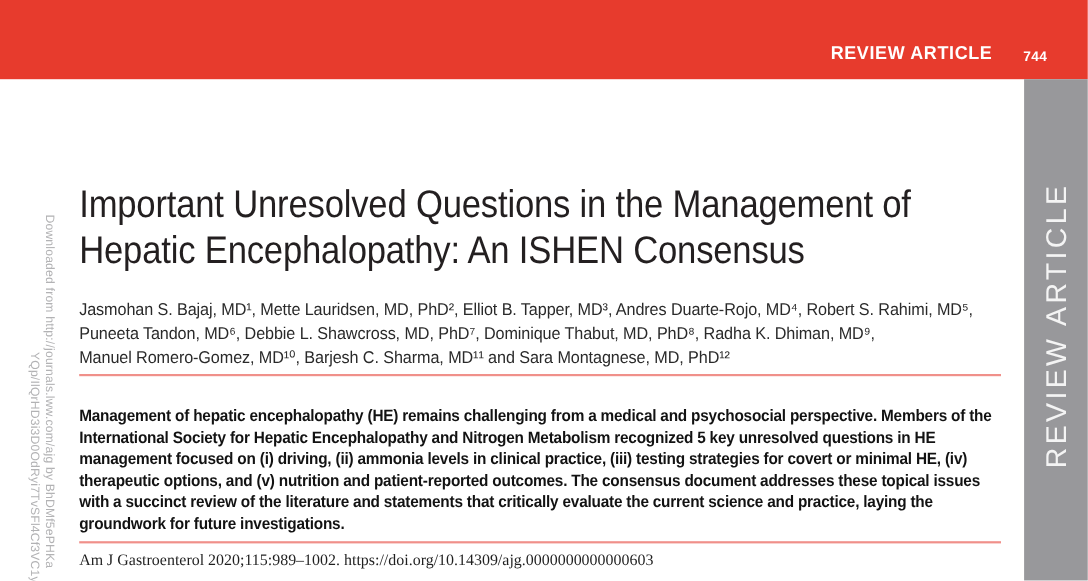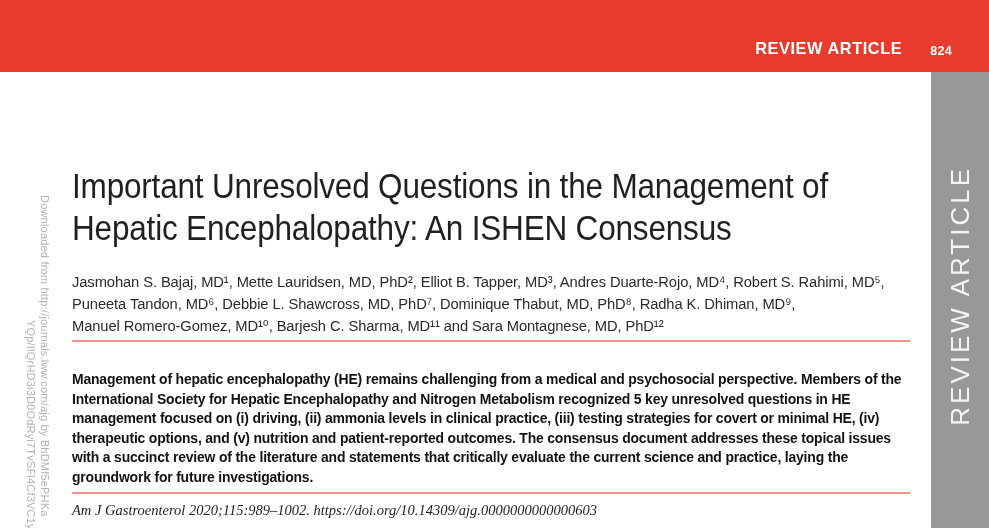--- a/index.html
+++ b/index.html
@@ -66,32 +66,32 @@
   .rule2 { top: 492px; }
 
   .abstract {
     position: absolute; left: 0; top: 369px; width: 900px;
     font-weight: bold; color: #121212; font-size: 15px; line-height: 19.5px;
     letter-spacing: -0.2px; transform: scaleX(0.93); transform-origin: left top;
   }
 
   .citation {
     position: absolute; left: 0; top: 502px;
-    font-family: "Liberation Serif", "DejaVu Serif", serif; font-style: italic;
+    font-family: "Liberation Serif", "DejaVu Serif", serif; 
     color: #1f1f1f; font-size: 14.5px; white-space: nowrap;
   }
 </style>
 </head>
 <body>
 
 <div class="page">
 
   <header class="banner">
     <span class="section-label">REVIEW ARTICLE</span>
-    <span class="page-number">824</span>
+    <span class="page-number">744</span>
   </header>
 
   <aside class="sidebar">
     <span class="side-text">REVIEW ARTICLE</span>
   </aside>
 
   <div class="watermark wm1">Downloaded from http://journals.lww.com/ajg by BhDMf5ePHKa</div>
   <div class="watermark wm2">YQp/IlQrHD3i3D0OdRyi7TvSFl4Cf3VC1y0abg</div>
 
   <main class="content">

